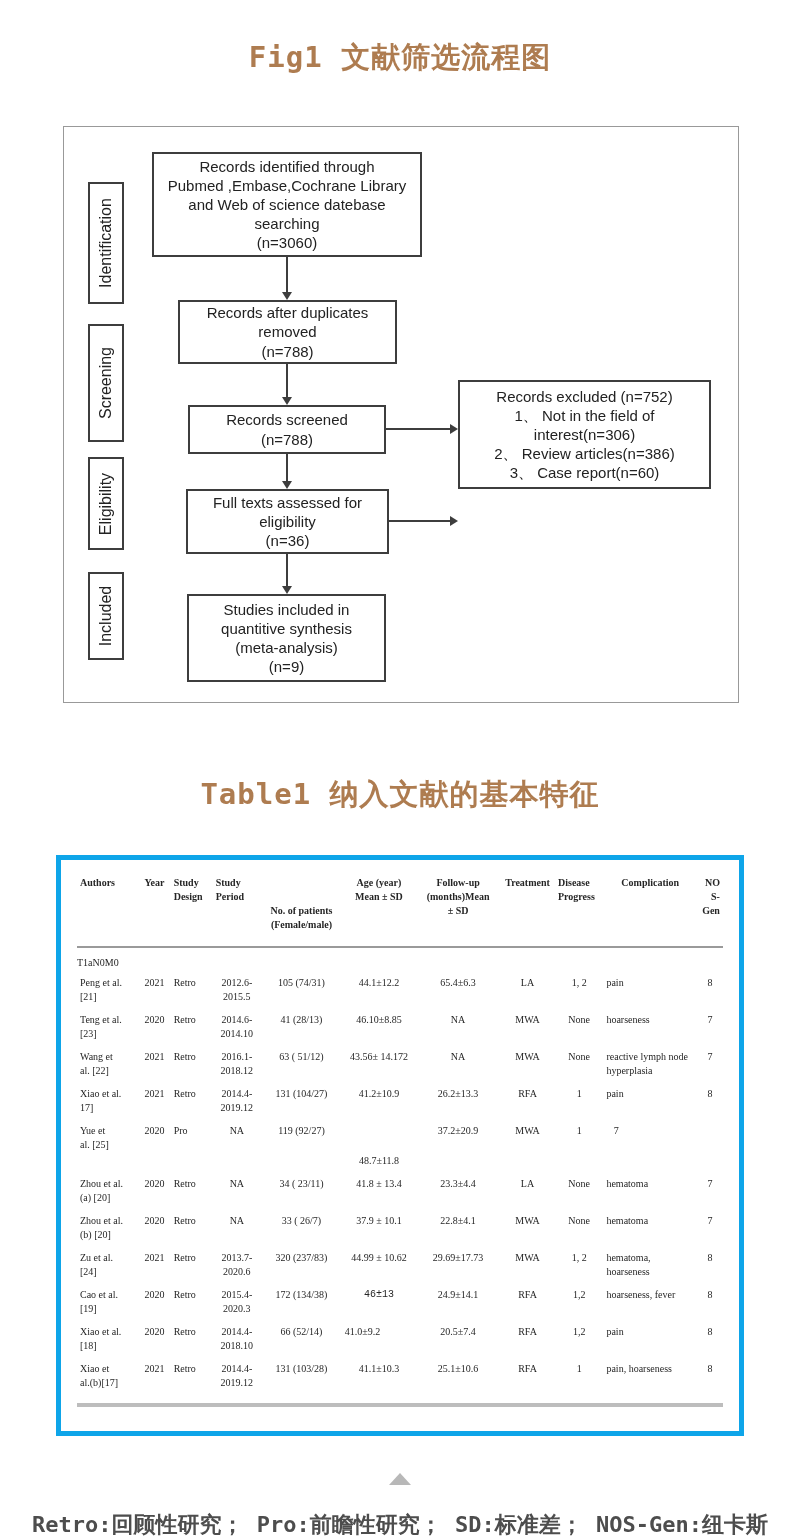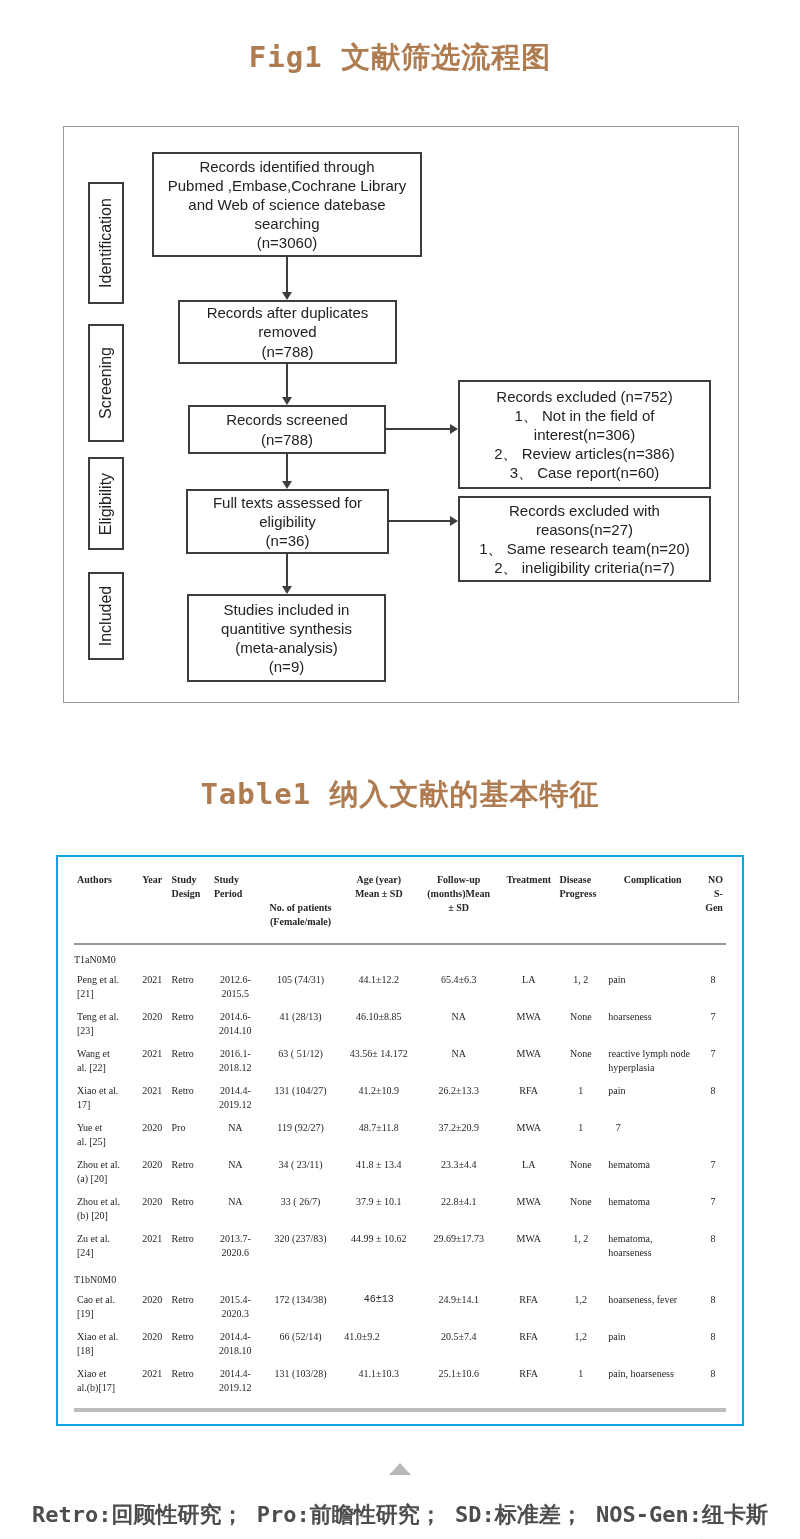--- a/index.html
+++ b/index.html
@@ -51,21 +51,21 @@
 
   .harrow{position:absolute;height:0;border-top:2px solid #3d3d3d;}
   .harrow::after{content:"";position:absolute;right:-8px;top:-6px;
     border-top:5px solid transparent;border-bottom:5px solid transparent;border-left:8px solid #3d3d3d;}
   #ha1{left:322px;top:301px;width:64px;}
   #ha2{left:325px;top:393px;width:61px;}
 
   
   .tbl-wrap{
     margin:40px 0 0 56px;width:688px;min-height:462px;box-sizing:border-box;
-    border:2px solid #0ea5e9;background:#fff;padding:14px 16px 12px;
+    border:5px solid #0ea5e9;background:#fff;padding:14px 16px 24px;
     font-family:"Liberation Serif",serif;color:#262626;font-size:10px;line-height:1.4;
   }
   .t-header{display:flex;font-weight:bold;padding:2px 0 14px;border-bottom:2px solid #9a9a9a;}
   .t-row{display:flex;padding:4px 0 5px;}
   .t-section{padding:8px 0 2px;}
   .cell{box-sizing:border-box;padding:0 3px;white-space:pre-line;word-wrap:break-word;}
   .t-bottom-rule{height:4px;background:#bdbdbd;margin-top:8px;}
 
   
   .tri-up{
@@ -113,24 +113,20 @@
 (n=36)</div>
   <div class="fbox" id="fb-included">Studies included in
 quantitive synthesis
 (meta-analysis)
 (n=9)</div>
   <div class="fbox" id="fb-excluded1">Records excluded (n=752)
 1、 Not in the field of
 interest(n=306)
 2、 Review articles(n=386)
 3、 Case report(n=60)</div>
-  <div class="fbox" id="fb-excluded2">Records excluded with
-reasons(n=27)
-1、 Same research team(n=20)
-2、 ineligibility criteria(n=7)</div>
 
   <div class="varrow" id="va1"></div>
   <div class="varrow" id="va2"></div>
   <div class="varrow" id="va3"></div>
   <div class="varrow" id="va4"></div>
   <div class="harrow" id="ha1"></div>
   <div class="harrow" id="ha2"></div>
 </div>
 
 <h2 id="table-title" class="big-title">Table1 纳入文献的基本特征</h2>
@@ -220,21 +216,21 @@
         <div class="cell" style="width: 14.5%; text-align: left;">pain</div>
         <div class="cell" style="width: 4%; text-align: center;">8</div>
       </div>
       <div class="t-row">
         <div class="cell" style="width: 9.5%; text-align: left;">Yue et
 al. [25]</div>
         <div class="cell" style="width: 5%; text-align: center;">2020</div>
         <div class="cell" style="width: 6.5%; text-align: left;">Pro</div>
         <div class="cell" style="width: 7.5%; text-align: center;">NA</div>
         <div class="cell" style="width: 12.5%; text-align: center;">119 (92/27)</div>
-        <div class="cell" style="width: 11.5%; text-align: center;">48.7±11.8</div>
+        <div class="cell" style="width: 11.5%; text-align: center; margin-top: 30px;">48.7±11.8</div>
         <div class="cell" style="width: 13%; text-align: center;">37.2±20.9</div>
         <div class="cell" style="width: 8.5%; text-align: center;">MWA</div>
         <div class="cell" style="width: 7.5%; text-align: center;">1</div>
         <div class="cell" style="width: 4%; text-align: center;">7</div>
       </div>
       <div class="t-row">
         <div class="cell" style="width: 9.5%; text-align: left;">Zhou et al.
 (a) [20]</div>
         <div class="cell" style="width: 5%; text-align: center;">2020</div>
         <div class="cell" style="width: 6.5%; text-align: left;">Retro</div>
@@ -269,21 +265,20 @@
         <div class="cell" style="width: 7.5%; text-align: center;">2013.7-
 2020.6</div>
         <div class="cell" style="width: 12.5%; text-align: center;">320 (237/83)</div>
         <div class="cell" style="width: 11.5%; text-align: center;">44.99 ± 10.62</div>
         <div class="cell" style="width: 13%; text-align: center;">29.69±17.73</div>
         <div class="cell" style="width: 8.5%; text-align: center;">MWA</div>
         <div class="cell" style="width: 7.5%; text-align: center;">1, 2</div>
         <div class="cell" style="width: 14.5%; text-align: left;">hematoma, hoarseness</div>
         <div class="cell" style="width: 4%; text-align: center;">8</div>
       </div>
-      <div class="t-section">T1bN0M0</div>
       <div class="t-row">
         <div class="cell" style="width: 9.5%; text-align: left;">Cao et al.
 [19]</div>
         <div class="cell" style="width: 5%; text-align: center;">2020</div>
         <div class="cell" style="width: 6.5%; text-align: left;">Retro</div>
         <div class="cell" style="width: 7.5%; text-align: center;">2015.4-
 2020.3</div>
         <div class="cell" style="width: 12.5%; text-align: center;">172 (134/38)</div>
         <div class="cell" style="width: 11.5%; text-align: center; font-family: Liberation Mono, monospace;">46±13</div>
         <div class="cell" style="width: 13%; text-align: center;">24.9±14.1</div>

